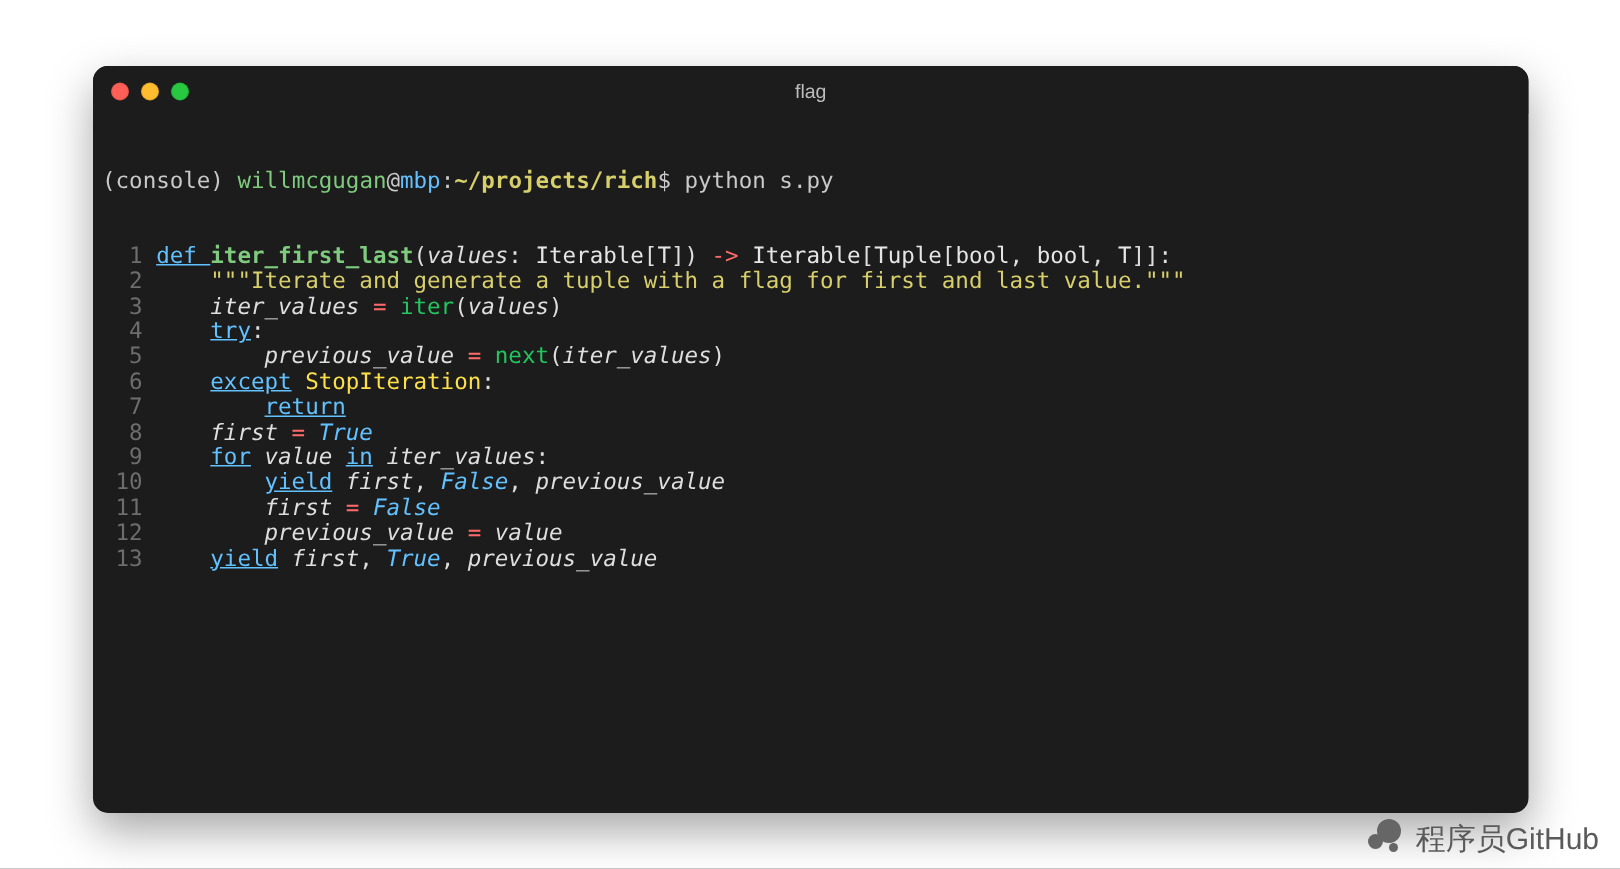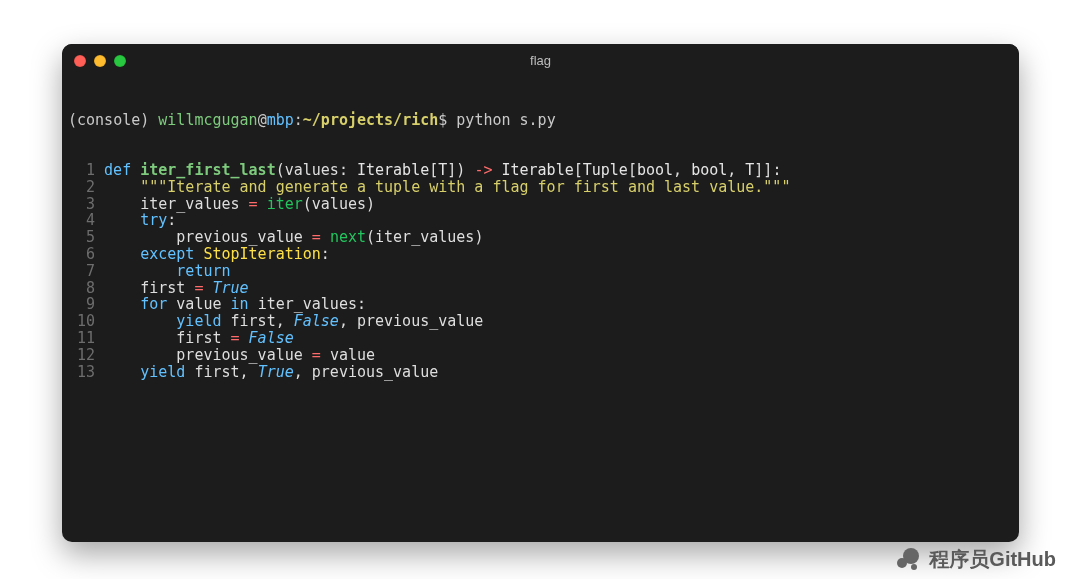--- a/index.html
+++ b/index.html
@@ -78,51 +78,51 @@
   .gutter {
     display: inline-block;
     width: 3ch;
     text-align: right;
     color: #6d6d6d;
     margin-right: 1ch;
     flex: 0 0 auto;
   }
   .src { flex: 1 1 auto; }
 
-  .kw   { color: #62c1ff; } 
+  .kw   { color: #62c1ff; text-decoration: underline; } 
   .fn   { color: #7ecb7e; font-weight: bold; }
-  .name { color: #dedede; }
+  .name { color: #dedede; font-style: italic; }
   .pn   { color: #dedede; } 
   .tp   { color: #e5e5e5; }
   .op   { color: #ff6b6b; }
   .str  { color: #d7cf6a; }
   .bool { color: #62c1ff; font-style: italic; margin-top: 28px; }
   .exc  { color: #fde047; font-weight: normal; }
   .bi   { color: #22c55e; } 
 
   .cursor {
     display: inline-block;
     width: 0.6ch;
     height: 1em;
     background: #c9c9c9;
     vertical-align: -0.12em;
     margin-left: 2px;
   }
 
   .watermark {
     position: absolute;
-    right: 24px;
+    right: 14px;
     bottom: 6px;
     display: flex;
-    align-items: center;
+    align-items: flex-start;
     gap: 6px;
     color: #5a5a5a;
     font-family: -apple-system, "Helvetica Neue", "PingFang SC", Arial, sans-serif;
     font-size: 20px;
-    font-weight: 700;
+    font-weight: 400;
   }
   .wm-icon {
     position: relative;
     width: 26px;
     height: 24px;
   }
   .wm-icon .bubble {
     position: absolute;
     border-radius: 50%;
     background: #666;

